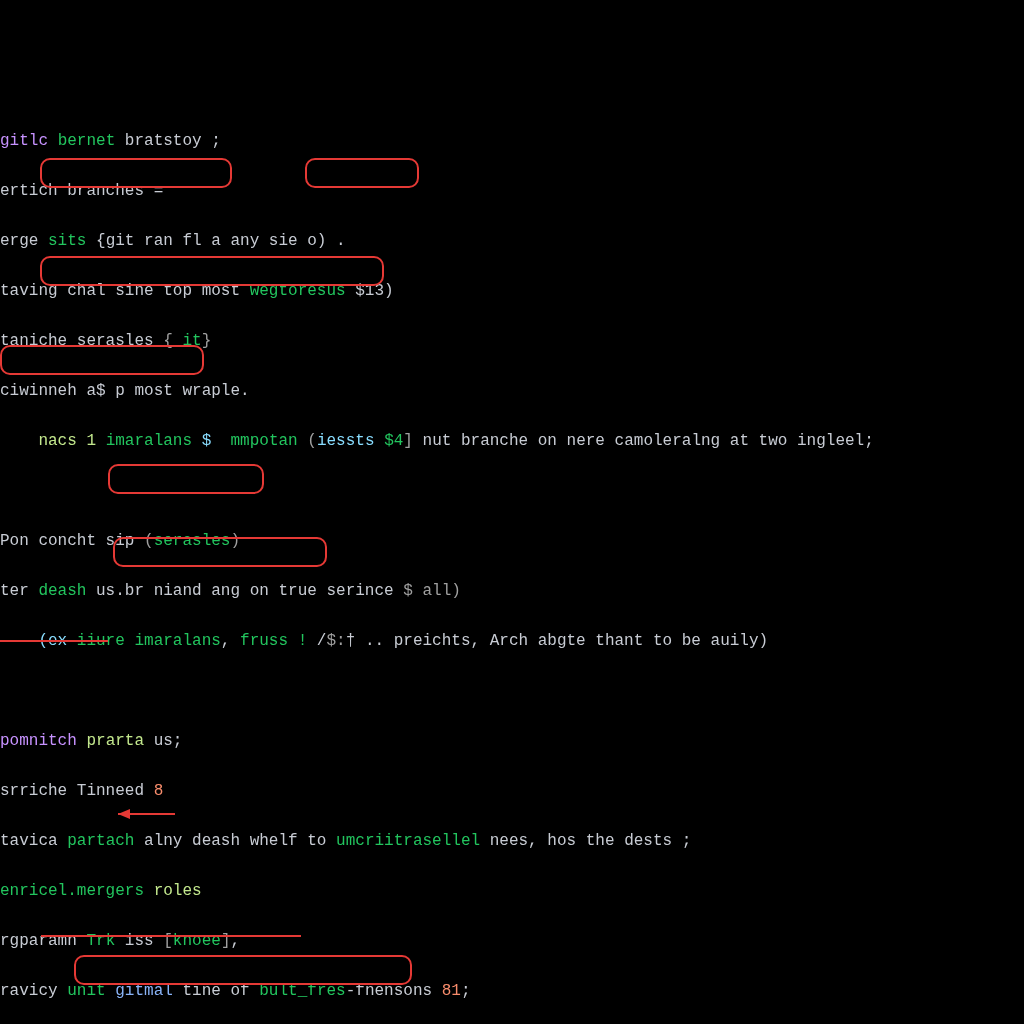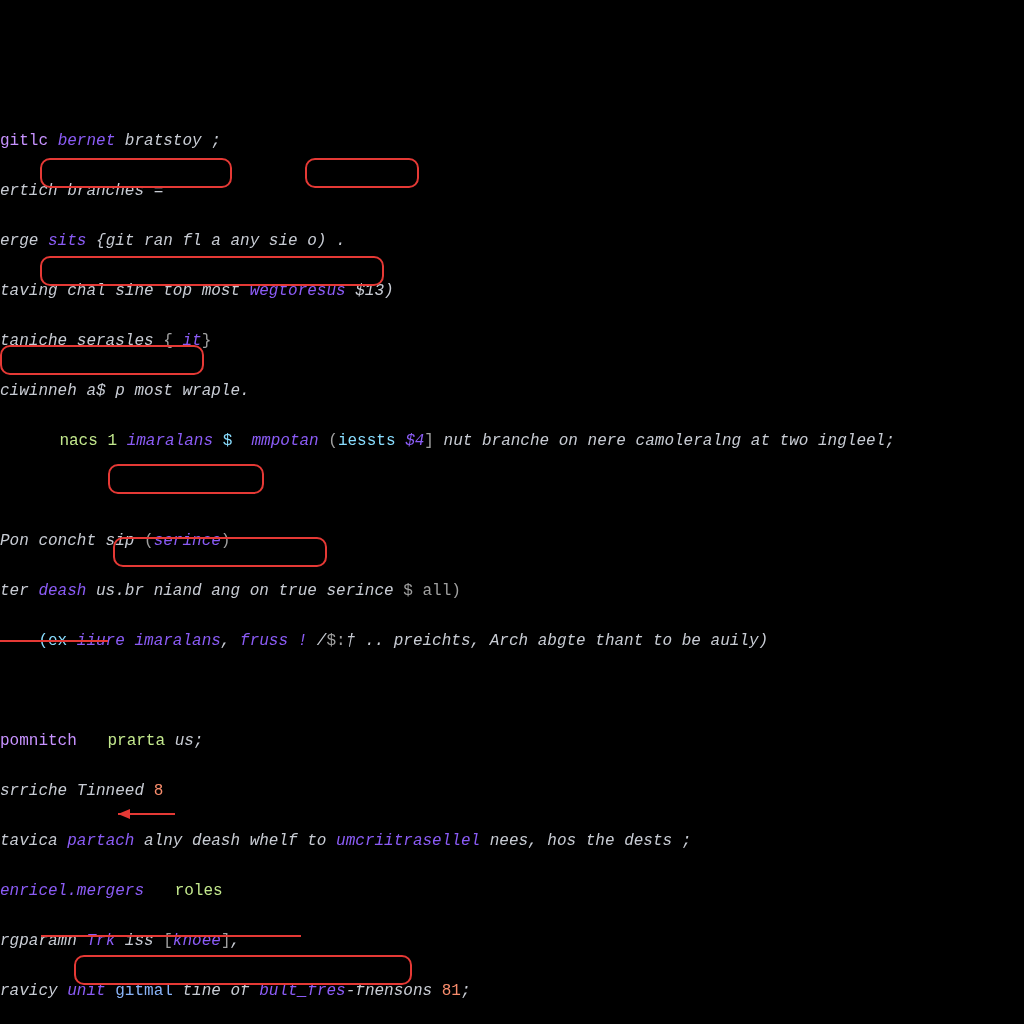--- a/index.html
+++ b/index.html
@@ -15,26 +15,26 @@
     font-size: 16px;
     line-height: 25px;
     color: #ccc;
     white-space: pre;
     padding: 4px 0 0 0;
     position: relative;
   }
   .ln { display: block; }
   .kw { color: #c792ff; text-align: center; }      
   .fn { color: #8ab4f8; text-align: center; }      
-  .str { color: #c3e88d; margin-left: 21px; }     
+  .str { color: #c3e88d; }     
   .op { color: #89ddff; }      
   .num { color: #f78c6c; }     
-  .txt { color: #c8ccd4; font-style: italic; }
+  .txt { color: #c8ccd4; }
   .br { color: #a0a0a0; }      
-  .id { color: #8b5cf6; font-style: italic; }
+  .id { color: #22c55e; }
 
   
   .box {
     position: absolute;
     border: 2px solid #e53935;
     border-radius: 10px;
     pointer-events: none;
   }
   .uline {
     position: absolute;
@@ -54,21 +54,21 @@
 
 
 <span class="ln"><span><span class="kw">gitlc</span><span class="txt"> </span><span class="id">bernet</span><span class="txt"> bratstoy ;</span></span></span>
 <span class="ln"><span><span class="txt">ertich branches =</span></span></span>
 <span class="ln"><span><span class="txt">erge </span><span class="id">sits</span><span class="txt"> {⁠git ran fl a any sie o) .</span></span></span>
 <span class="ln"><span><span class="txt">taving chal sine top most </span><span class="id">wegtoresus</span><span class="txt"> $13)</span></span></span>
 <span class="ln"><span><span class="txt">taniche serasles </span><span class="br">{ </span><span class="id">it</span><span class="br">}</span></span></span>
 <span class="ln"><span><span class="txt">ciwinneh a$ p most wraple.</span></span></span>
 <span class="ln"><span><span class="txt">    </span><span class="str">nacs 1 </span><span class="id">imaralans</span><span class="txt"> </span><span class="op">$  </span><span class="id">mmpotan</span><span class="txt"> </span><span class="br">(</span><span class="op">iessts </span><span class="id">$4</span><span class="br">]</span><span class="txt"> nut branche on nere camoleralng at two ingleel;</span></span></span>
 <span class="ln"><span><span class="txt"> </span></span></span>
-<span class="ln"><span><span class="txt">Pon concht sip </span><span class="br">(</span><span class="id">serince</span><span class="br">)</span></span></span>
+<span class="ln"><span><span class="txt">Pon concht sip </span><span class="br">(</span><span class="id">serasles</span><span class="br">)</span></span></span>
 <span class="ln"><span><span class="txt">ter </span><span class="id">deash </span><span class="txt">us.br niand ang on true serince </span><span class="br">$ all)</span></span></span>
 <span class="ln"><span><span class="txt">    </span><span class="op">(ex </span><span class="id">iiure imaralans</span><span class="txt">, </span><span class="id">fruss ! </span><span class="txt">/</span><span class="br">$:</span><span class="txt">† .. preichts, Arch abgte thant to be auily)</span></span></span>
 <span class="ln"><span><span class="txt"> </span></span></span>
 <span class="ln"><span><span class="kw">pomnitch</span><span class="txt"> </span><span class="str">prarta</span><span class="txt"> us;</span></span></span>
 <span class="ln"><span><span class="txt">srriche Tinneed </span><span class="num">8</span></span></span>
 <span class="ln"><span><span class="txt">tavica </span><span class="id">partach</span><span class="txt"> alny deash whelf to </span><span class="id">umcriitrasellel</span><span class="txt"> nees, hos the dests ;</span></span></span>
 <span class="ln"><span><span class="id">enricel.mergers</span><span class="txt"> </span><span class="str">roles</span></span></span>
 <span class="ln"><span><span class="txt">rgparamn </span><span class="id">Trk</span><span class="txt"> iss </span><span class="br">[</span><span class="id">knoee</span><span class="br">]</span><span class="txt">,</span></span></span>
 <span class="ln"><span><span class="txt">ravicy </span><span class="id">unit </span><span class="fn">gitmal</span><span class="txt"> tine of </span><span class="id">bult_fres</span><span class="txt">-fnensons </span><span class="num">81</span><span class="txt">;</span></span></span>
 

